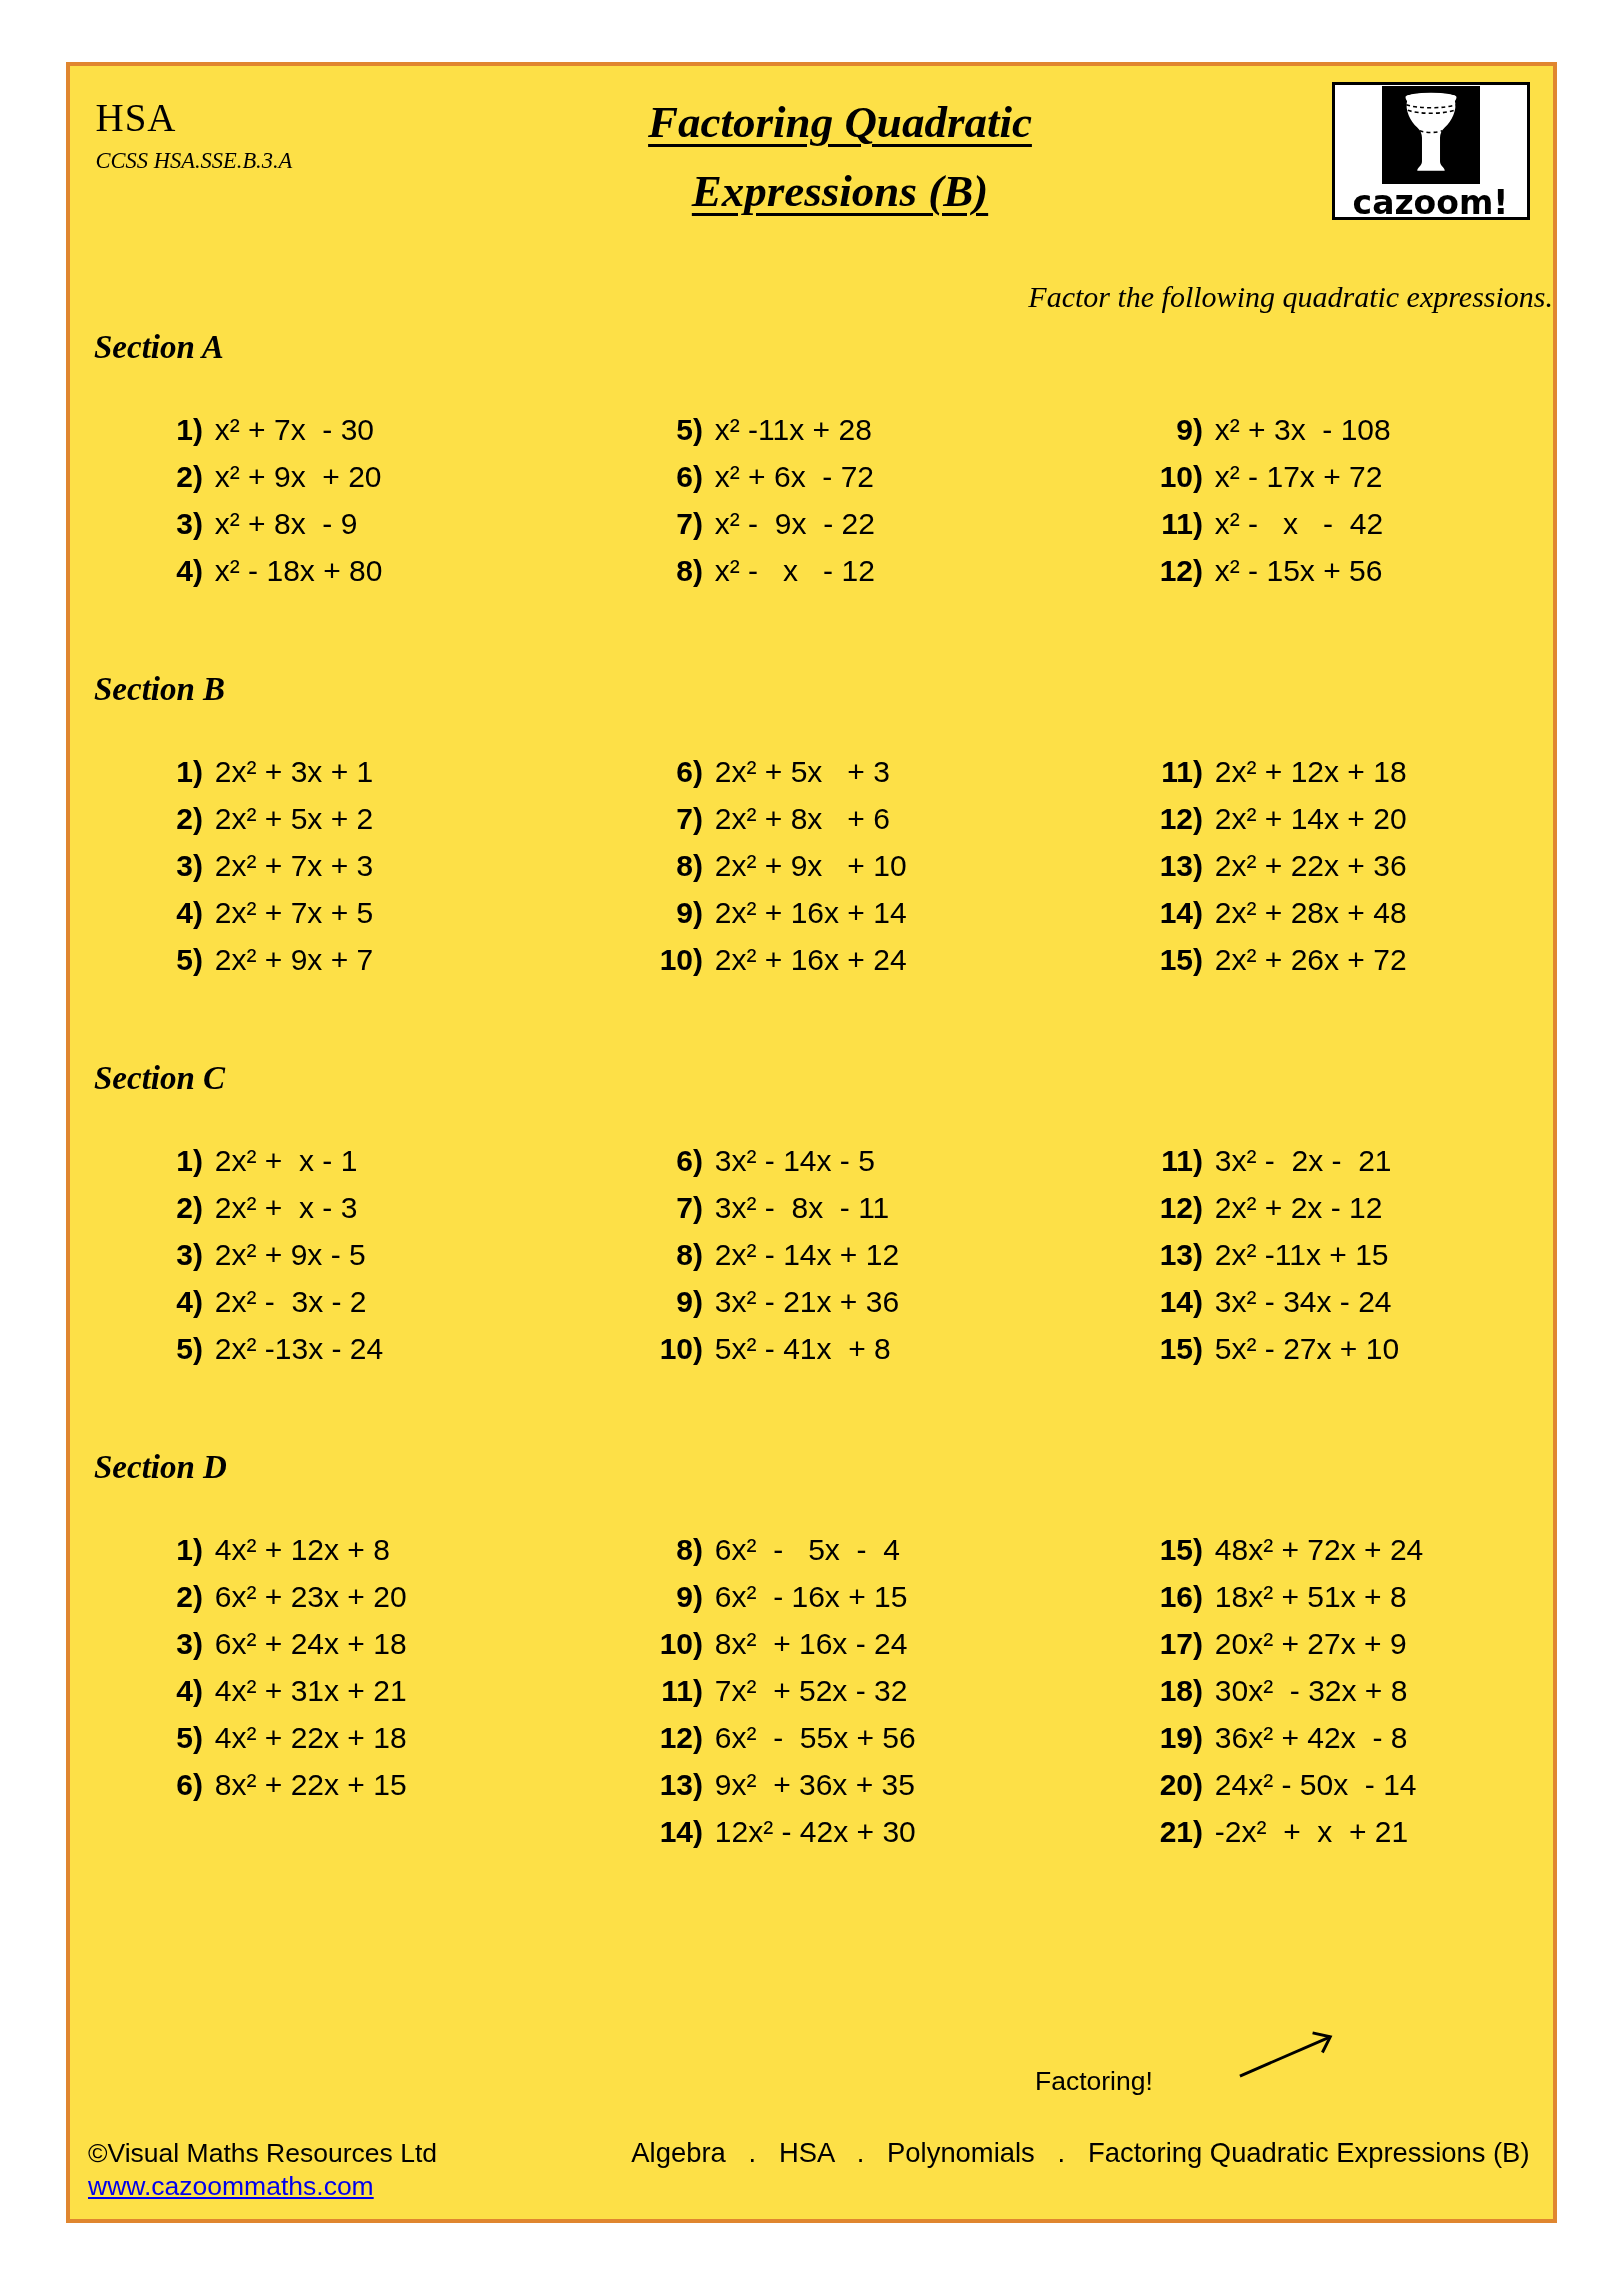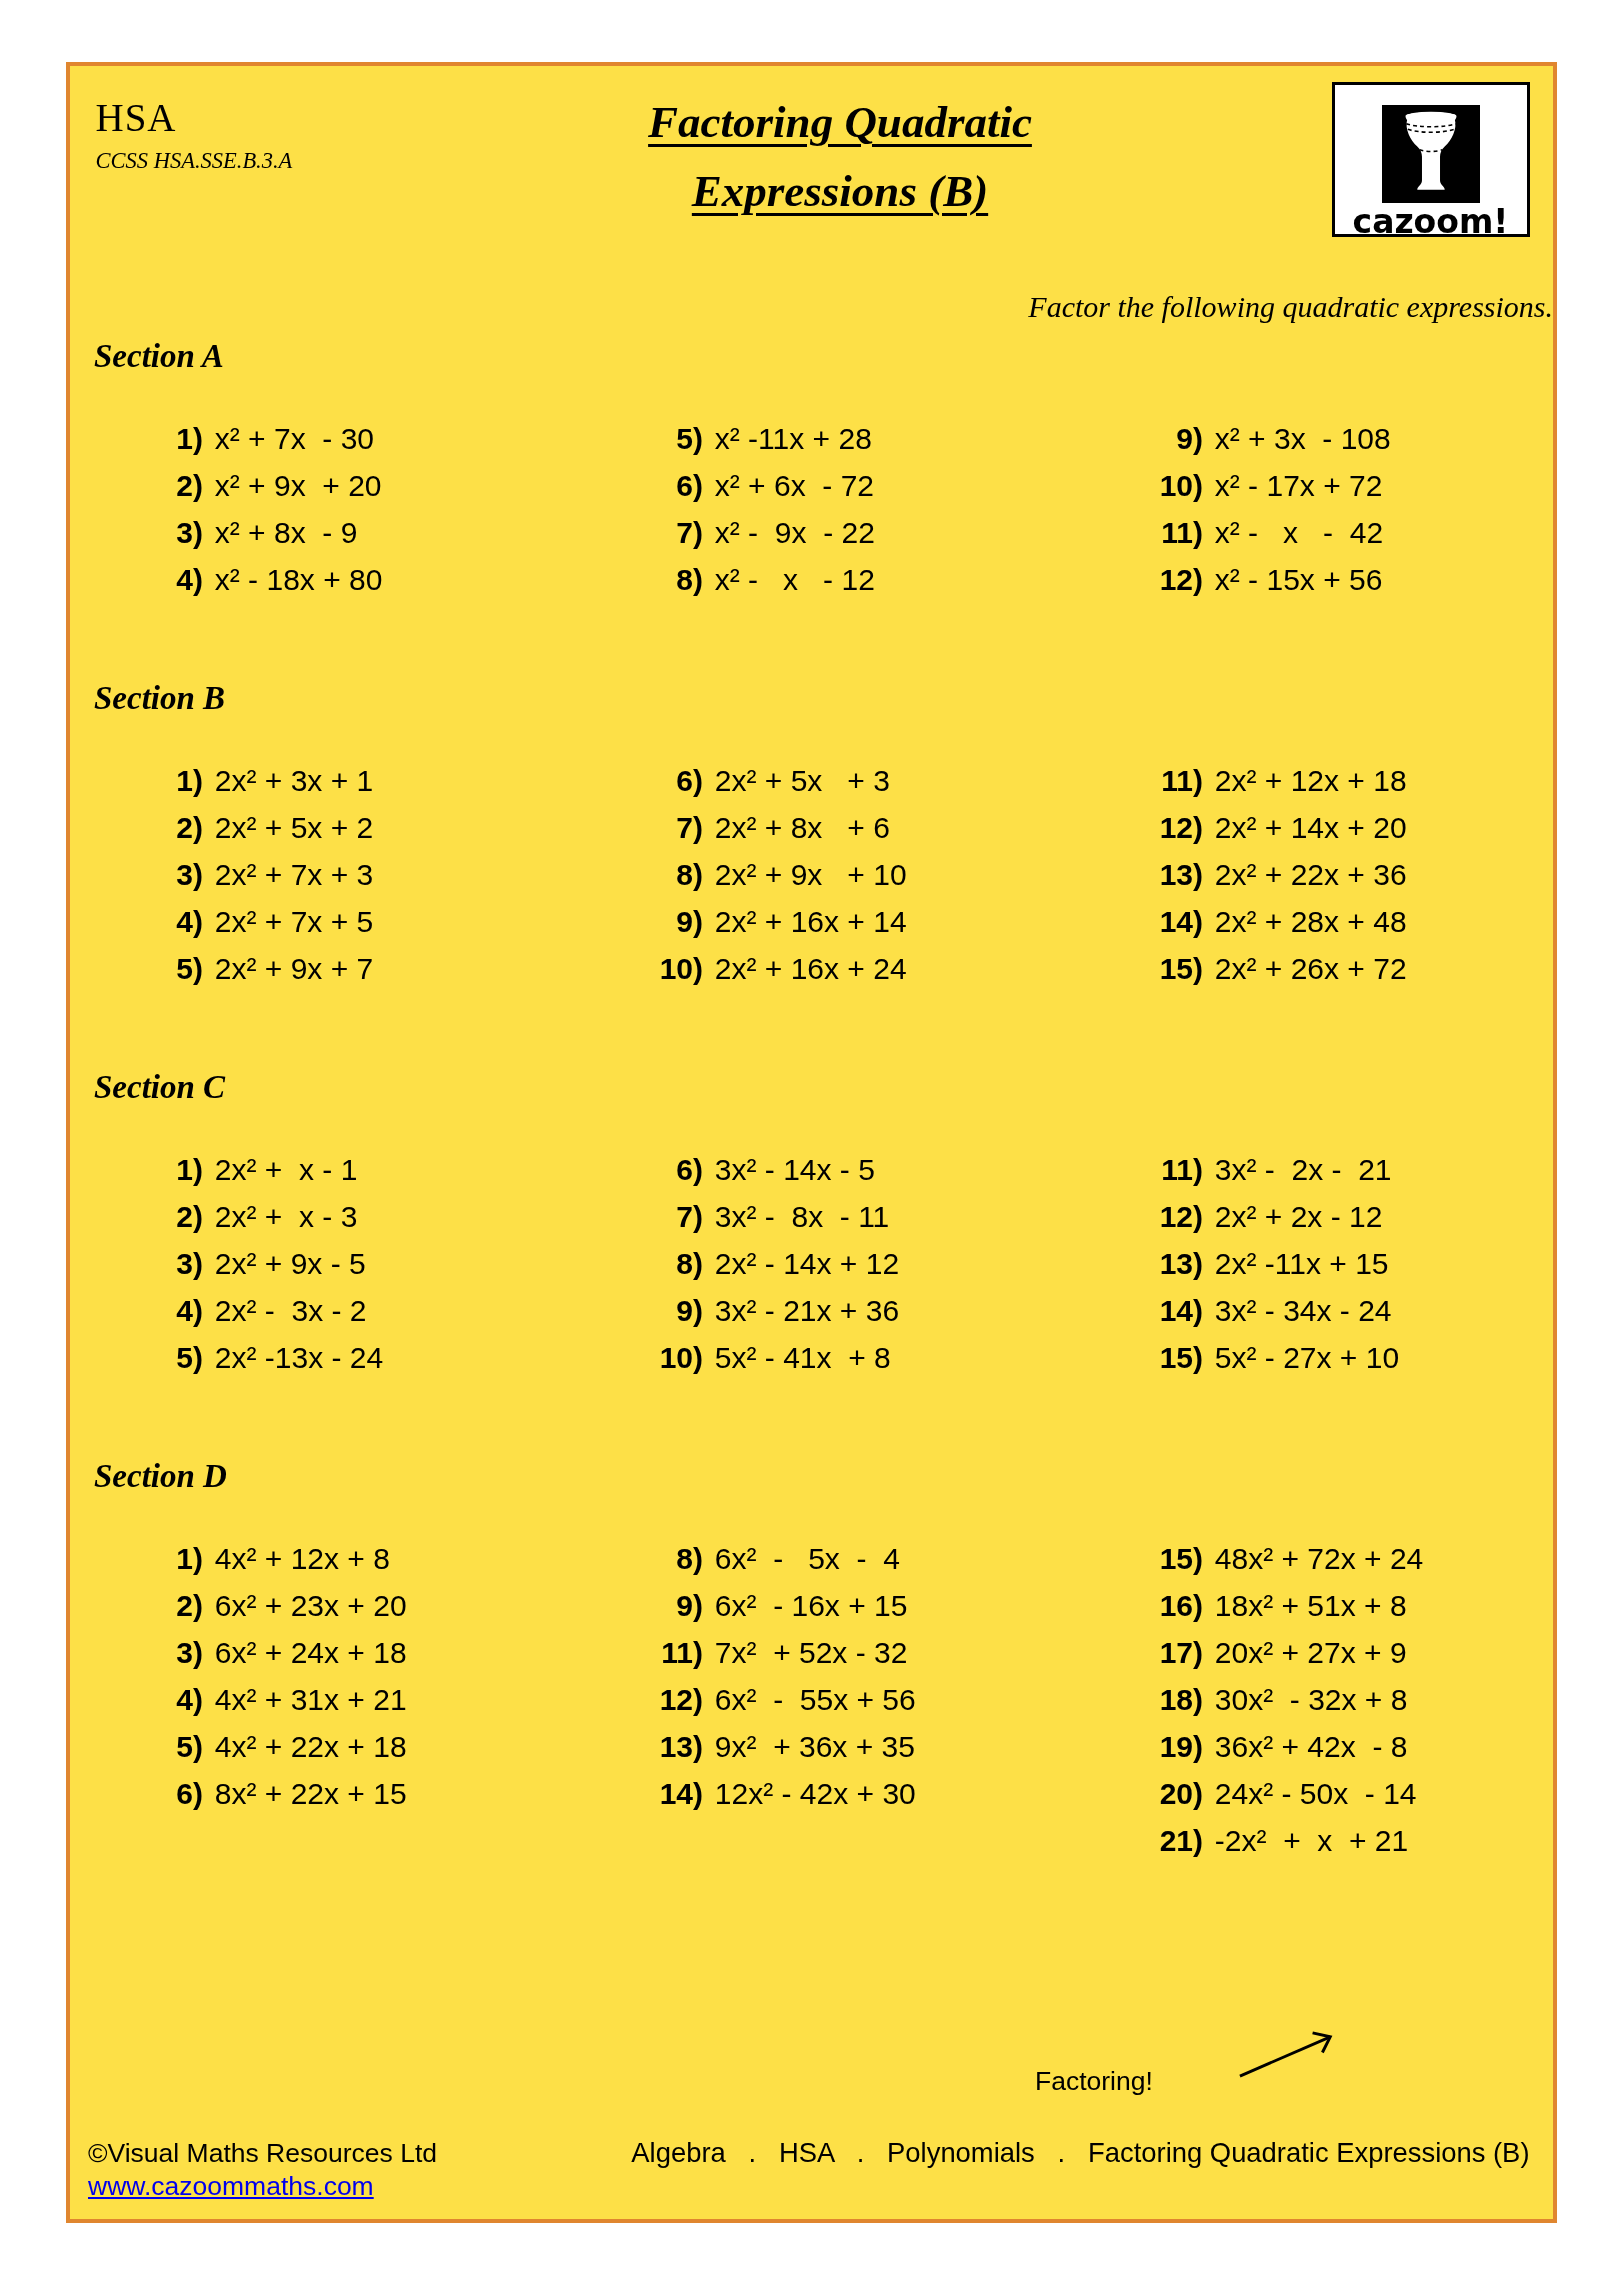--- a/index.html
+++ b/index.html
@@ -16,22 +16,22 @@
   .hdr { display:flex; padding:15.7px 23.5px 0 25.5px; }
   .hdr-left { width:253px; padding-top:13.7px; }
   .course { font-family:"Liberation Serif", serif; font-size:39px; letter-spacing:1px; }
   .standard { font-family:"Liberation Serif", serif; font-style:italic; font-size:22.5px; margin-top:7.8px; }
   .hdr-title {
     flex:1; text-align:center; font-family:"Liberation Serif", serif;
     font-weight:bold; font-size:45px; line-height:1.55; padding-top:5.9px;
   }
   .tline { text-decoration:underline; text-decoration-thickness:2.9px; text-underline-offset:6.9px;font-style:italic; }
   .logo {
-    width:198px; height:155px; border:3.9px solid #000; box-sizing:border-box;
-    background:#fff; text-align:center; padding-top:20px; flex:none;
+    width:198px; height:138px; border:3.9px solid #000; box-sizing:border-box;
+    background:#fff; text-align:center; padding-top:1px; flex:none;
   }
   .logo svg { width:98px; height:98px; display:block; margin:0 auto; }
   .logo-text {
     font-family:"DejaVu Sans", sans-serif; font-weight:bold; font-size:33px;
     line-height:1.1; margin-top:1px; letter-spacing:0px;
   }
   
   .instruction {
     margin:53px 0 0 0; text-align:right;
     font-family:"Liberation Serif", serif; font-style:italic; font-size:30px;
@@ -177,20 +177,21 @@
             <div class="item"><span class="num">1)</span><span class="expr">4x² + 12x + 8</span></div>
             <div class="item"><span class="num">2)</span><span class="expr">6x² + 23x + 20</span></div>
             <div class="item"><span class="num">3)</span><span class="expr">6x² + 24x + 18</span></div>
             <div class="item"><span class="num">4)</span><span class="expr">4x² + 31x + 21</span></div>
             <div class="item"><span class="num">5)</span><span class="expr">4x² + 22x + 18</span></div>
             <div class="item"><span class="num">6)</span><span class="expr">8x² + 22x + 15</span></div>
           </div>
           <div class="col">
             <div class="item"><span class="num">8)</span><span class="expr">6x²  -   5x  -  4</span></div>
             <div class="item"><span class="num">9)</span><span class="expr">6x²  - 16x + 15</span></div>
+            <div class="item"><span class="num">10)</span><span class="expr">8x²  + 16x - 24</span></div>
             <div class="item"><span class="num">11)</span><span class="expr">7x²  + 52x - 32</span></div>
             <div class="item"><span class="num">12)</span><span class="expr">6x²  -  55x + 56</span></div>
             <div class="item"><span class="num">13)</span><span class="expr">9x²  + 36x + 35</span></div>
             <div class="item"><span class="num">14)</span><span class="expr">12x² - 42x + 30</span></div>
           </div>
           <div class="col">
             <div class="item"><span class="num">15)</span><span class="expr">48x² + 72x + 24</span></div>
             <div class="item"><span class="num">16)</span><span class="expr">18x² + 51x + 8</span></div>
             <div class="item"><span class="num">17)</span><span class="expr">20x² + 27x + 9</span></div>
             <div class="item"><span class="num">18)</span><span class="expr">30x²  - 32x + 8</span></div>

